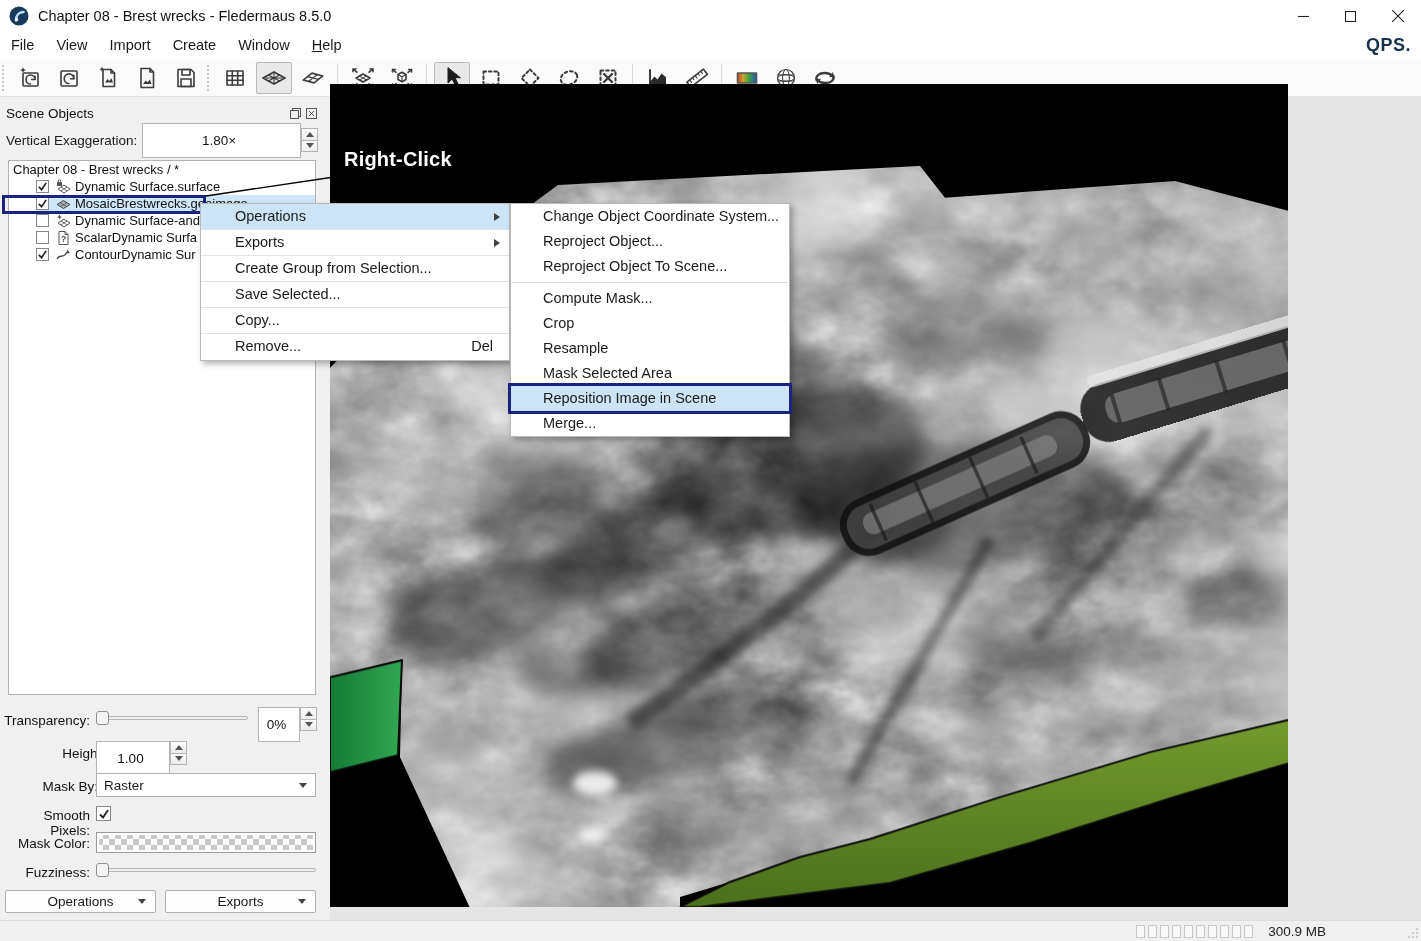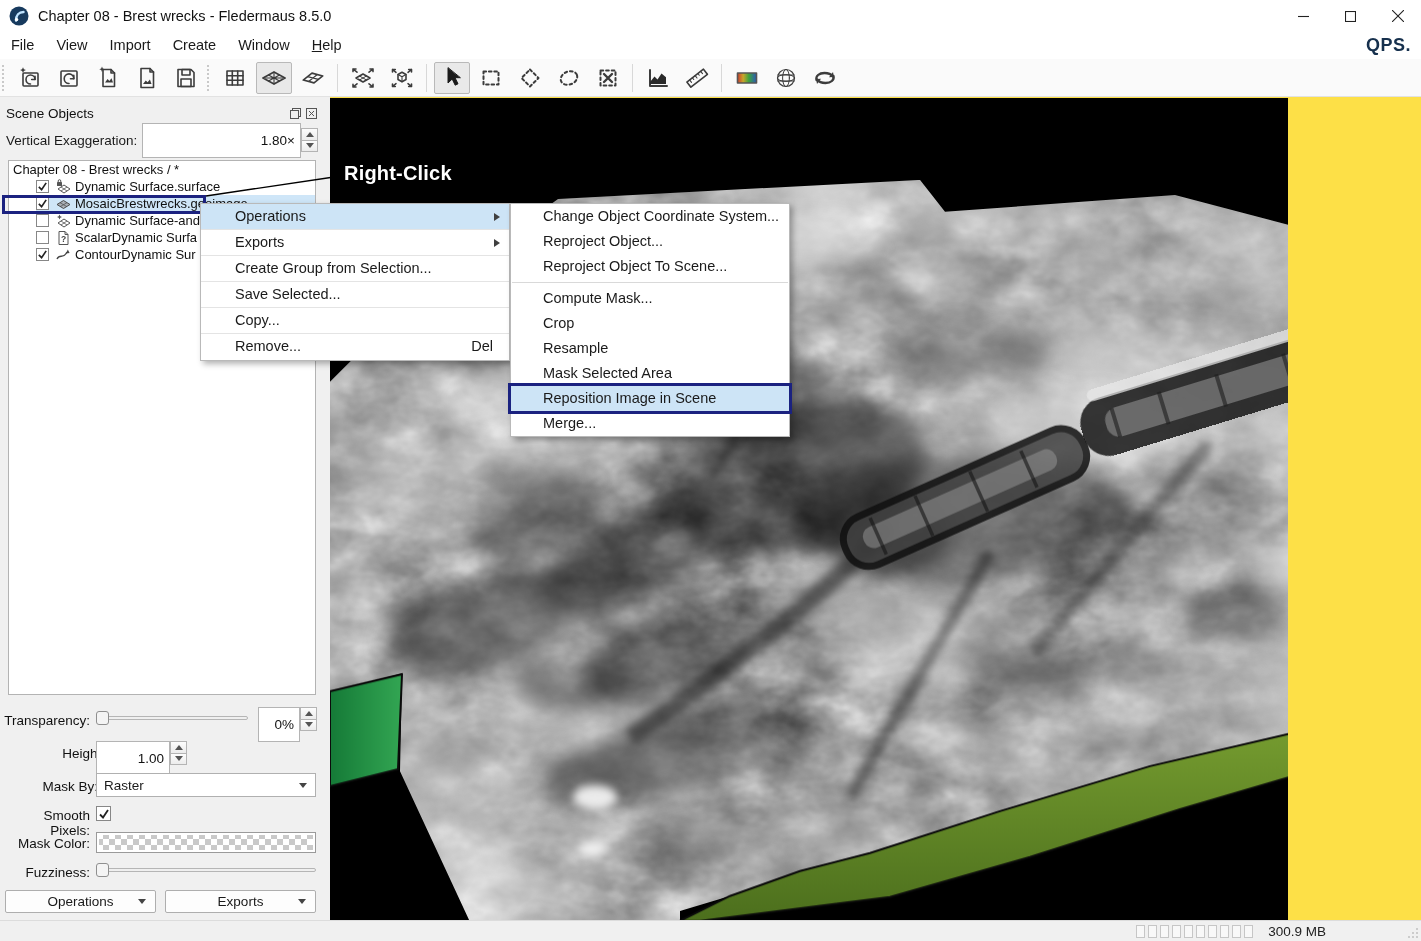--- a/index.html
+++ b/index.html
@@ -1,18 +1,18 @@
 <!DOCTYPE html>
 <html><head>
 <meta charset="utf-8">
 <style>
   * { margin:0; padding:0; box-sizing:border-box; }
   html,body { width:1421px; height:941px; overflow:hidden; }
   body { font-family:"Liberation Sans", sans-serif; background:#fff; color:#1a1a1a; }
-  .app { position:relative; width:1421px; height:941px; background:#fde047;text-decoration:underline; }
+  .app { position:relative; width:1421px; height:941px; background:#e5e5e5;text-decoration:underline; }
 
   
   .titlebar { position:absolute; left:0; top:0; width:1421px; height:32px; background:#fff; display:flex; align-items:center; }
   .app-logo { width:20px; height:20px; margin-left:9px; }
   .title-text { font-size:14.5px; margin-left:9px; color:#111; }
   .win-controls { margin-left:auto; display:flex; }
   .win-btn { width:47px; height:32px; display:flex; align-items:center; justify-content:center; }
 
   
   .menubar { position:absolute; left:0; top:32px; width:1421px; height:27px; background:#fff; display:flex; align-items:center; }
@@ -30,21 +30,21 @@
 
   
   .left-panel { position:absolute; left:0; top:97px; width:330px; height:823px; background:#f0f0f0; }
   .panel-header { position:absolute; left:6px; top:8px; width:312px; height:16px; display:flex; align-items:center; }
   .panel-title { font-size:13.5px; color:#111; }
   .panel-hbtns { margin-left:auto; display:flex; gap:3px; }
   .phbtn { width:13px; height:13px; display:flex; align-items:center; justify-content:center; }
 
   .ve-row { position:absolute; left:6px; top:31px; width:312px; height:24px; display:flex; align-items:center; }
   .ve-label { font-size:13.5px; }
-  .spinbox { height:35px; background:#fff; border:1px solid #b4b4b4; font-size:13.5px; text-align:right; padding-right:5px; font-family:"Liberation Sans",sans-serif; color:#111; }
+  .spinbox { height:35px; background:#fff; border:1px solid #b4b4b4; font-size:13.5px; text-align:center; padding-right:5px; font-family:"Liberation Sans",sans-serif; color:#111; }
   .spinner { width:17px; height:24px; display:flex; flex-direction:column; }
   .spin-btn { flex:1; background:linear-gradient(#fdfdfd,#ececec); border:1px solid #b4b4b4; display:flex; align-items:center; justify-content:center; }
   .spin-btn + .spin-btn { border-top:none; }
   .tri-up { width:0; height:0; border-left:4px solid transparent; border-right:4px solid transparent; border-bottom:5px solid #555; }
   .tri-dn { width:0; height:0; border-left:4px solid transparent; border-right:4px solid transparent; border-top:5px solid #555; }
 
   .tree { position:absolute; left:8px; top:63px; width:308px; height:535px; background:#fff; border:1px solid #b3b3b3; font-size:13px; overflow:hidden; }
   .trow { height:17px; display:flex; align-items:center; white-space:nowrap; }
   .trow.child { margin-left:27px; }
   .trow.sel { background:#cfe6f8; }
@@ -64,21 +64,21 @@
   .checkbox { position:absolute; width:15px; height:15px; background:#fff; border:1px solid #878787; display:flex; align-items:center; justify-content:center; }
   .swatch { position:absolute; border:1px solid #9a9a9a; background-image:
       linear-gradient(45deg,#c9c9c9 25%,transparent 25%,transparent 75%,#c9c9c9 75%),
       linear-gradient(45deg,#c9c9c9 25%,#ffffff 25%,#ffffff 75%,#c9c9c9 75%);
       background-size:12px 12px; background-position:0 0,6px 6px; box-shadow:inset 0 0 0 2px #fff; }
   .drop-btn { position:absolute; height:23px; background:#fdfdfd; border:1px solid #aeaeae; border-radius:2px; font-size:13.5px; display:flex; align-items:center; justify-content:center; }
   .drop-btn .arrow { position:absolute; right:9px; }
   .caret-dn { width:0; height:0; border-left:4.5px solid transparent; border-right:4.5px solid transparent; border-top:5.5px solid #444; }
 
   
-  .viewport { position:absolute; left:330px; top:98px; width:958px; height:823px; background:#000; overflow:hidden; }
+  .viewport { position:absolute; left:330px; top:84px; width:958px; height:823px; background:#000; overflow:hidden; }
   .rc-label { position:absolute; left:14px; top:64px; color:#fff; font-size:20px; font-weight:600; letter-spacing:.2px; z-index:5; }
 
   
   .anno-line { position:absolute; left:0; top:0; width:1421px; height:941px; pointer-events:none; z-index:40; }
 
   .ctx-menu { position:absolute; background:#fff; border:1px solid #b9b9b9; box-shadow:3px 3px 6px rgba(0,0,0,.3); z-index:50; font-size:14.5px; }
   #menu1 { left:200px; top:203px; width:310px; }
   #menu1 .mi { position:relative; height:26px; line-height:25px; padding-left:34px; border-bottom:1px solid #e4e4e4; }
   #menu1 .mi:last-child { border-bottom:none; }
   #menu2 { left:510px; top:203px; width:280px; }

